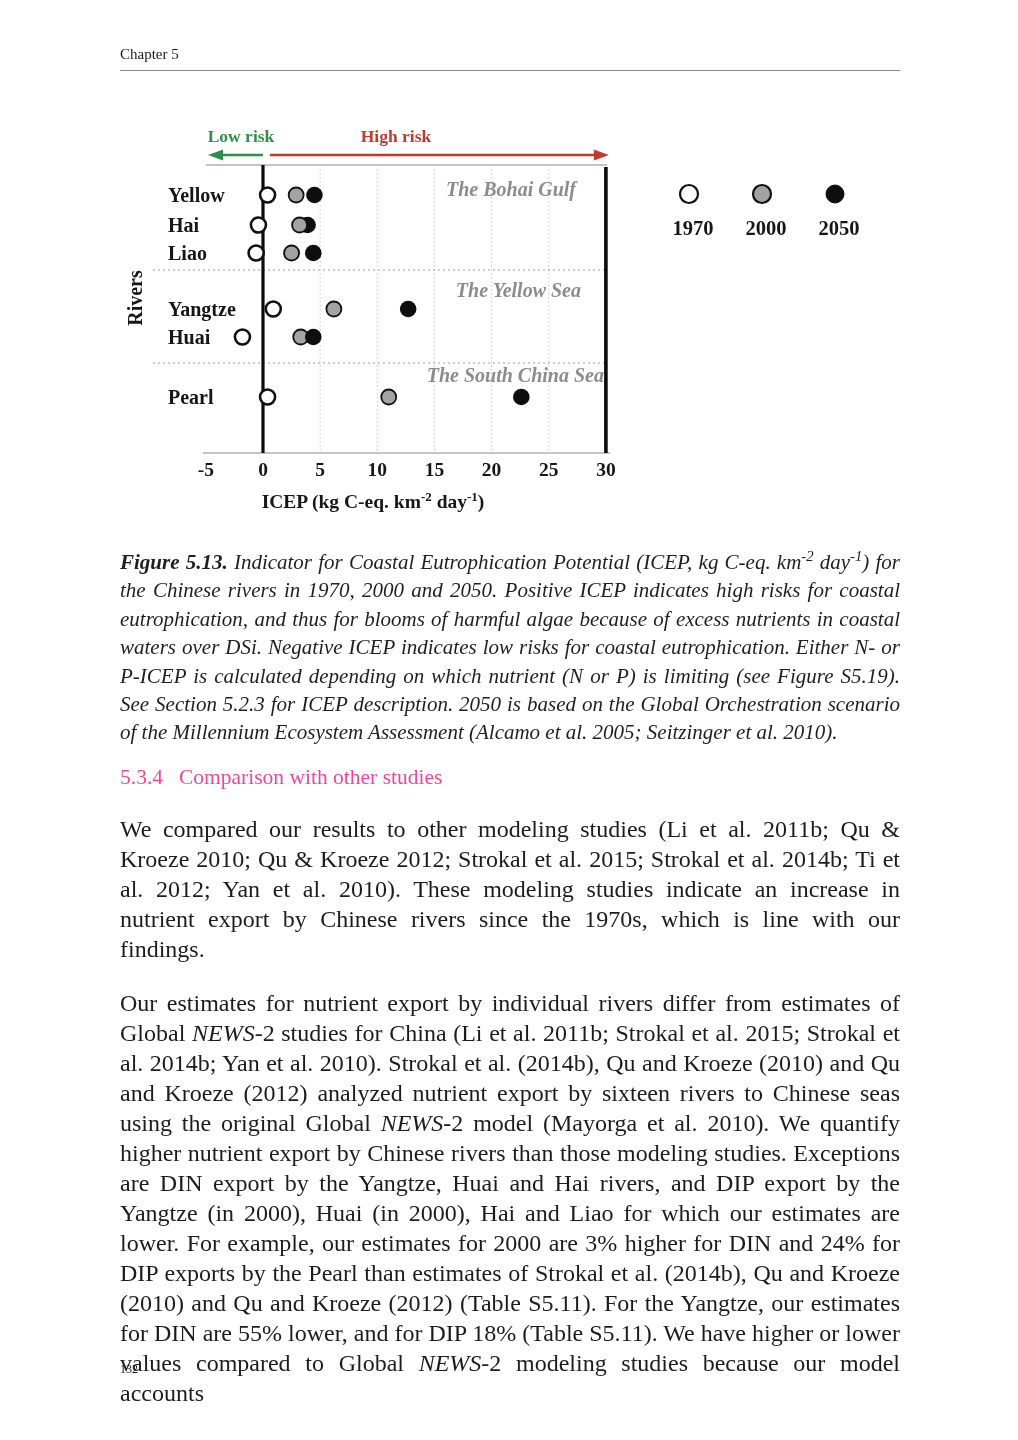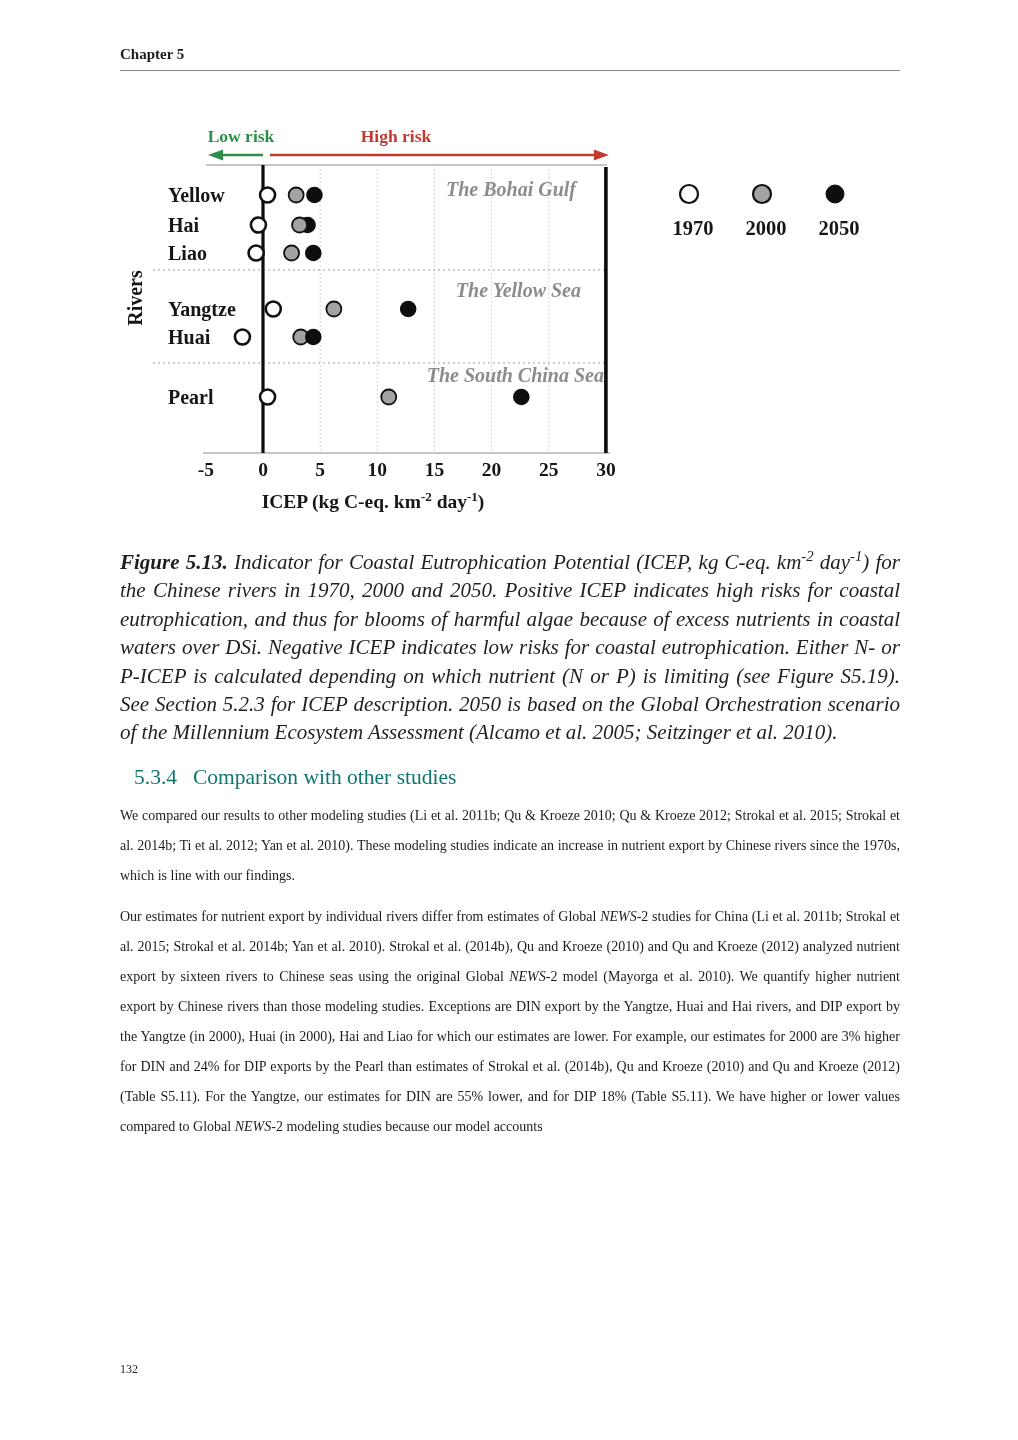--- a/index.html
+++ b/index.html
@@ -6,36 +6,36 @@
   .page{
     position:relative;
     width:1018px;height:1440px;
     box-sizing:border-box;
     padding:46px 118px 0 120px;
     background:#ffffff;
     font-family:"Liberation Serif",serif;
     color:#1c1c1c;
     overflow:hidden;
   }
-  .running-header{font-size:15px;font-weight:bold;color:#1c1c1c;}
+  .running-header{font-size:15px;font-weight:normal;color:#1c1c1c;}
   .header-rule{border:0;border-top:1px solid #8a8a8a;margin:7px 0 0 0;}
   .figure-wrap{margin-top:40px;}
   .figure-wrap svg{display:block;}
   .caption{
     margin-top:27px;width:780px;
     font-size:21px;line-height:28.4px;
     font-style:italic;text-align:justify;color:#1f1f1f;
   }
   .section-heading{
-    margin:18px 0 0 14px;font-size:21.5px;font-weight:normal;color:#0f766e;
+    margin:18px 0 0 0;font-size:21.5px;font-weight:normal;color:#ec4899;
   }
   .section-heading .sec-num{margin-right:16px;}
   .body-para{
-    margin-top:11px;width:780px;
-    font-size:14px;line-height:30px;text-align:justify;
+    margin-top:24px;width:780px;
+    font-size:24px;line-height:30px;text-align:justify;
   }
   .b{font-weight:bold;}
   .i{font-style:italic;}
   .sup{vertical-align:super;font-size:70%;line-height:0;}
   .page-number{position:absolute;left:120px;top:1362px;font-size:12px;}
 </style>
 </head>
 <body>
 
 <div class="page">

